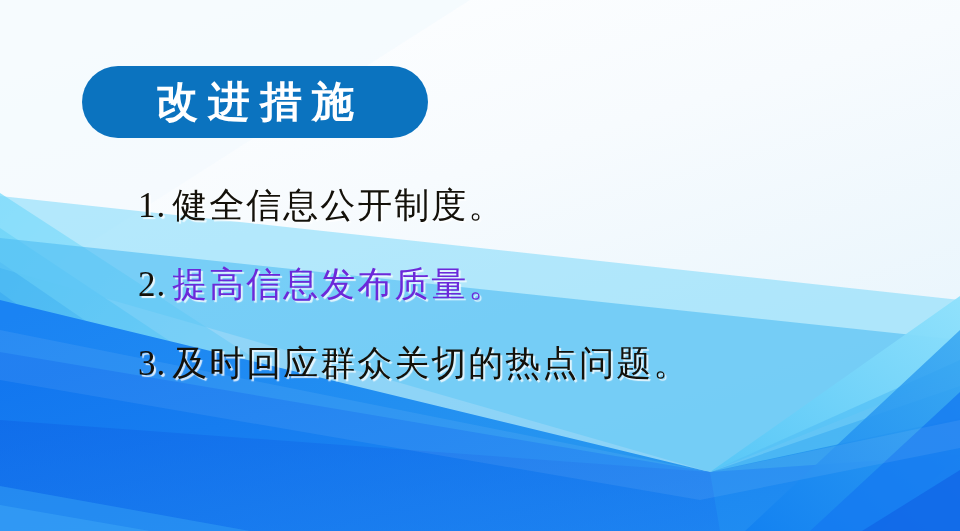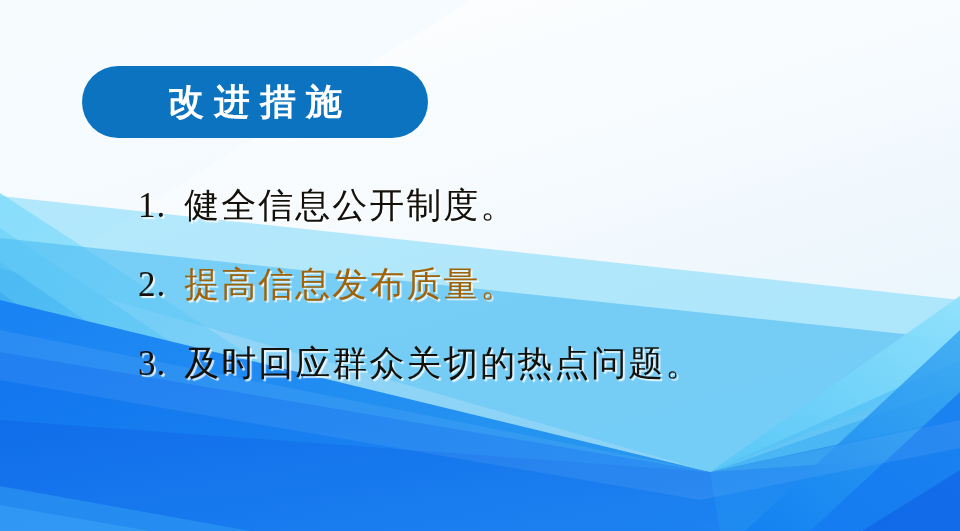--- a/index.html
+++ b/index.html
@@ -41,21 +41,21 @@
     height: 72px;
     border-radius: 36px;
     box-sizing: border-box;
     display: flex;
     align-items: center;
     justify-content: center;
   }
   #title-text {
     font-family: "DejaVu Sans", "Liberation Sans", sans-serif;
     font-weight: bold;
-    font-size: 36px;
+    font-size: 42px;
     letter-spacing: 10px;
     text-indent: 10px;
     color: #ffffff;
     line-height: 1;
     white-space: nowrap;
   }
   #bullet-list {
     position: absolute;
     left: 138px;
     top: 188px;
@@ -78,21 +78,21 @@
     flex: 0 0 auto;
   }
   .bullet-text {
     font-family: "DejaVu Serif", "Liberation Serif", serif;
     font-size: 35px;
     font-weight: normal;
     color: #14110a;
     text-shadow: 2px 2px 1px rgba(255,255,255,0.8);
     line-height: 1;
     letter-spacing: 2px;
-    margin-left: 18px;
+    margin-left: 6px;
     flex: 0 0 auto;
   }
 </style>
 </head>
 <body>
 
 <div id="slide">
 
   <svg id="bg-waves" viewBox="0 0 960 531" preserveAspectRatio="none" xmlns="http://www.w3.org/2000/svg">
     <defs>
@@ -180,21 +180,21 @@
 
     <div id="bullet-list">
 
       <div class="bullet-row">
         <span class="bullet-num" style="color: rgb(20, 17, 10);">1.</span>
         <span class="bullet-text" style="color: rgb(20, 17, 10);">健全信息公开制度。</span>
       </div>
 
       <div class="bullet-row">
         <span class="bullet-num" style="color: rgb(20, 17, 10);">2.</span>
-        <span class="bullet-text" style="color: #a16207;">提高信息发布质量。</span>
+        <span class="bullet-text" style="color: #6d28d9;">提高信息发布质量。</span>
       </div>
 
       <div class="bullet-row">
         <span class="bullet-num" style="color: rgb(20, 17, 10);">3.</span>
         <span class="bullet-text" style="color: rgb(20, 17, 10); text-align: right;">及时回应群众关切的热点问题。</span>
       </div>
 
     </div>
   </div>
 </div>

